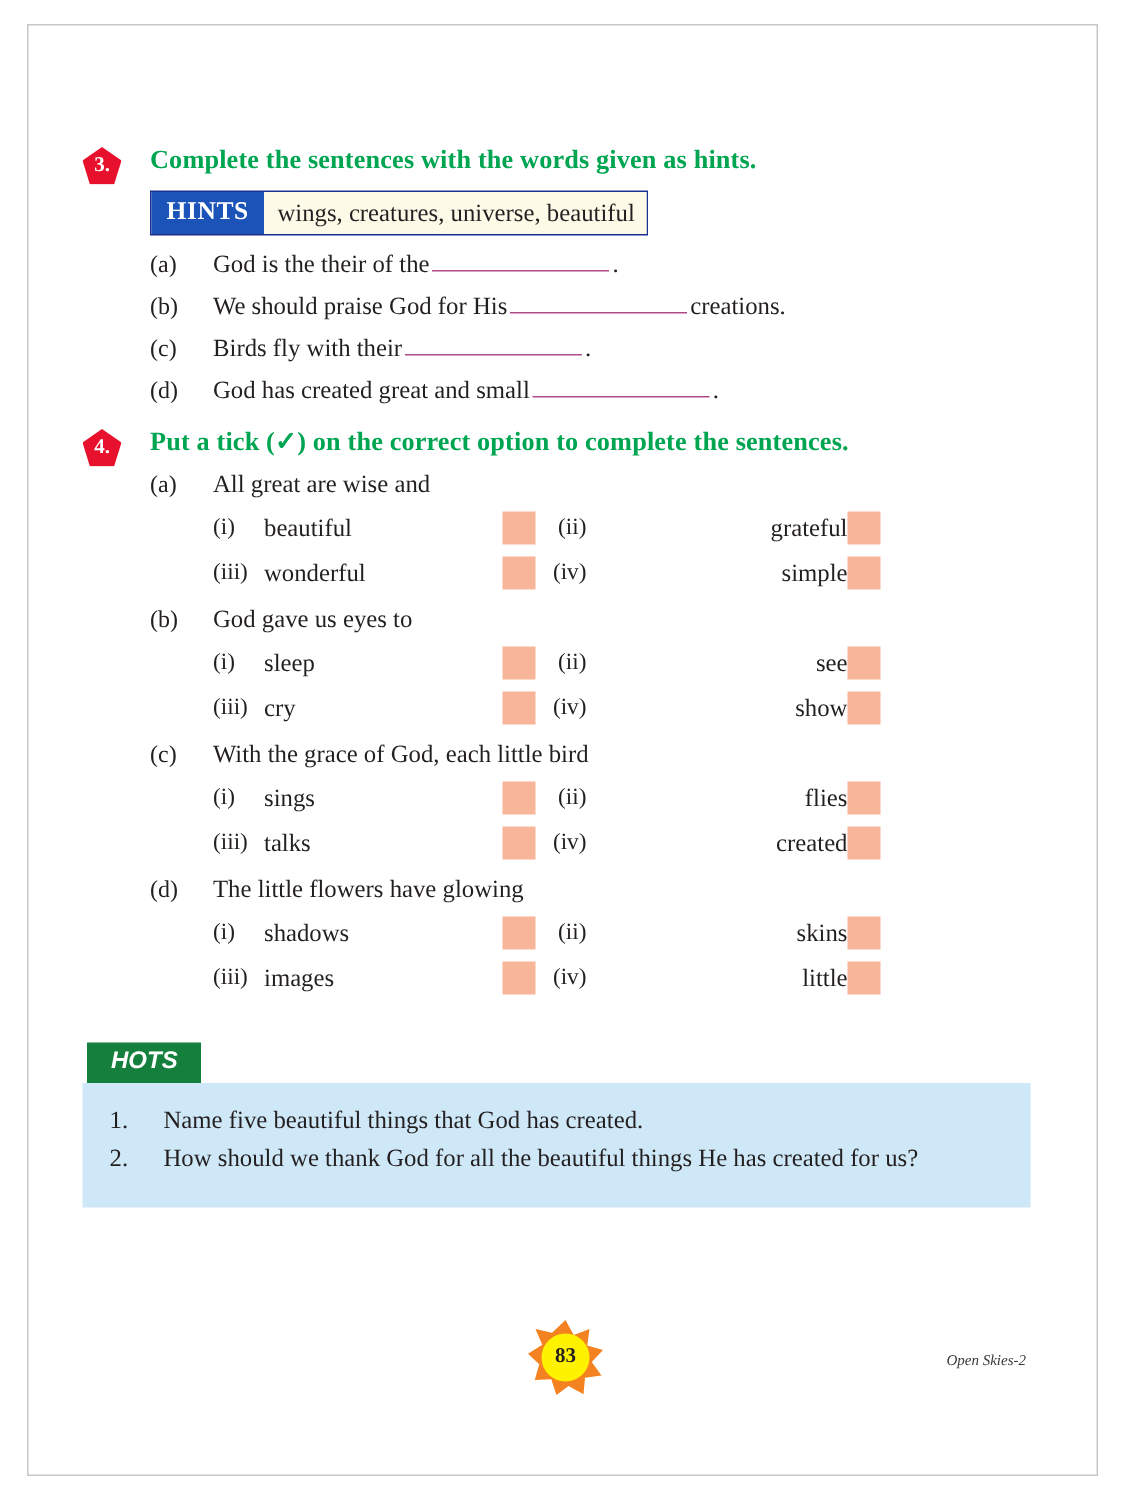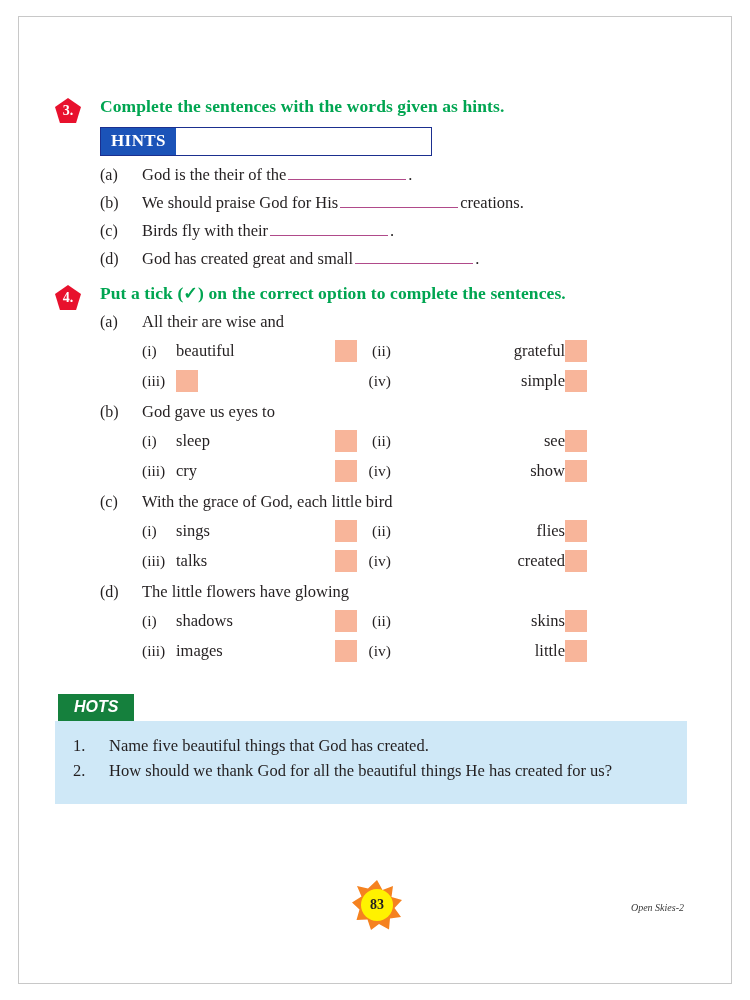--- a/index.html
+++ b/index.html
@@ -282,20 +282,21 @@
 
   <div class="content">
 
     <div class="exercise">
       <div class="ex-badge">3.</div>
       <div class="ex-title">Complete the sentences with the words given as hints.</div>
     </div>
 
     <div class="hints-row">
       <div class="hints-label">HINTS</div>
+      <div class="hints-words">wings, creatures, universe, beautiful</div>
     </div>
 
     <div class="q-list">
       <div class="q-item">
         <span class="q-label">(a)</span>
         <span class="q-text">God is the their of the</span>
         <span class="blank"></span>
         <span class="q-text">.</span>
       </div>
       <div class="q-item">
@@ -319,37 +320,38 @@
     </div>
 
     <div class="exercise" style="margin-top:14px;">
       <div class="ex-badge">4.</div>
       <div class="ex-title">Put a tick (✓) on the correct option to complete the sentences.</div>
     </div>
 
     <div class="mcq-group">
       <div class="mcq-stem">
         <span class="q-label">(a)</span>
-        <span>All their are wise and</span>
+        <span>All great are wise and</span>
       </div>
       <div class="mcq-row">
         <div class="opt opt-a">
           <span class="opt-num">(i)</span>
           <span class="opt-text">beautiful</span>
           <span class="opt-box"></span>
         </div>
         <div class="opt opt-b">
           <span class="opt-num">(ii)</span>
           <span class="opt-text">grateful</span>
           <span class="opt-box"></span>
         </div>
       </div>
       <div class="mcq-row">
         <div class="opt opt-a">
           <span class="opt-num">(iii)</span>
+          <span class="opt-text">wonderful</span>
           <span class="opt-box"></span>
         </div>
         <div class="opt opt-b">
           <span class="opt-num">(iv)</span>
           <span class="opt-text">simple</span>
           <span class="opt-box"></span>
         </div>
       </div>
     </div>
 

